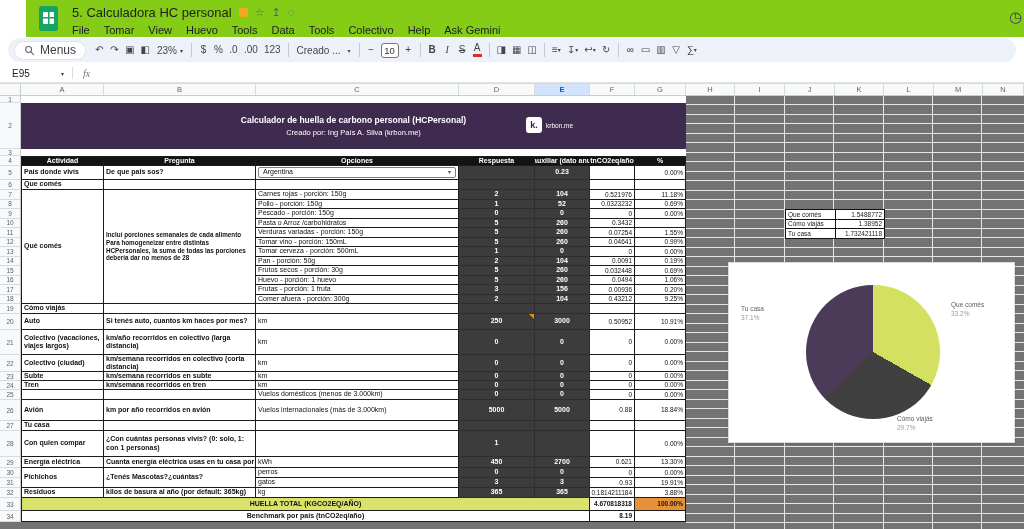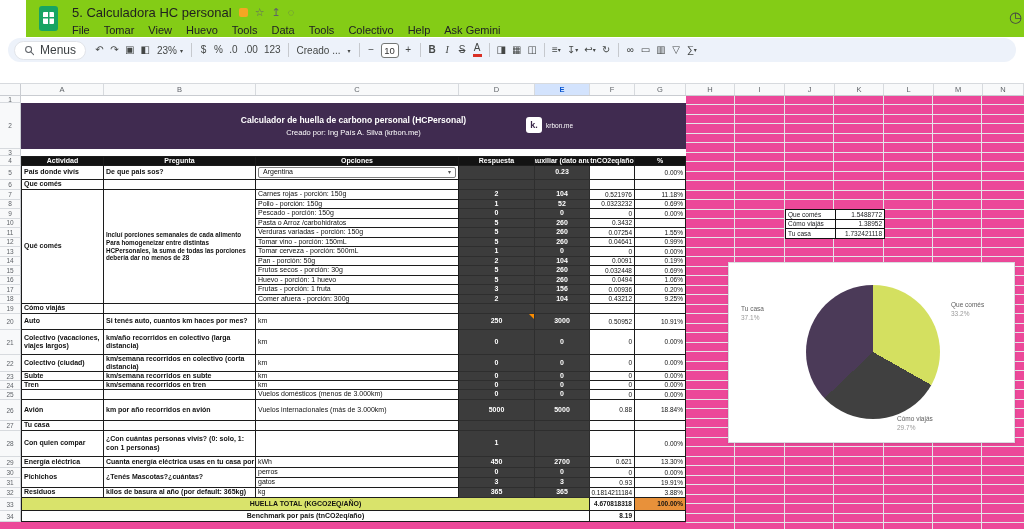--- a/index.html
+++ b/index.html
@@ -52,21 +52,21 @@
 
   
   .colheaders{position:absolute;left:0;top:83px;width:1024px;height:13px;display:flex;background:#f8f9fa;
               border-top:1px solid #d7dade;border-bottom:1px solid #c9ccd1;}
   .corner{width:21px;height:100%;border-right:1px solid #c9ccd1;background:#f8f9fa;}
   .colh{height:100%;border-right:1px solid #d7dade;font-size:7.5px;color:#5f6368;
         display:flex;align-items:center;justify-content:center;}
   .colh.sel{background:#d3e3fd;color:#0b57d0;font-weight:bold;}
 
   
-  #grid{position:absolute;left:0;top:96px;width:1024px;height:433px;background:#ec4899;overflow:hidden;}
+  #grid{position:absolute;left:0;top:96px;width:1024px;height:433px;background:#737373;overflow:hidden;}
   #rownums{position:absolute;left:0;top:0;width:21px;}
   .rowh{width:21px;border-bottom:1px solid #d7dade;border-right:1px solid #c9ccd1;background:#f8f9fa;
         font-size:6.5px;color:#5f6368;display:flex;align-items:center;justify-content:center;}
   #table{position:absolute;left:21px;top:0;width:665px;display:grid;z-index:1;background:#fff;
          grid-template-columns:83px 152px 203px 76px 55px 45px 51px;}
   .gl-right{position:absolute;left:686px;top:0;width:338px;height:433px;z-index:0;
     background-image:
       repeating-linear-gradient(to bottom,transparent 0,transparent 8.5px,#e4e6e9 8.5px,#e4e6e9 9.5px),
       repeating-linear-gradient(to right,transparent 0,transparent 48.4px,#e4e6e9 48.4px,#e4e6e9 49.4px);}
   .gl-bottom{position:absolute;left:21px;top:426px;width:665px;height:7px;z-index:0;
@@ -200,20 +200,29 @@
         <span class="tb-icon">↻</span>
         <span class="tb-div"></span>
         <span class="tb-icon">∞</span>
         <span class="tb-icon">▭</span>
         <span class="tb-icon">▥</span>
         <span class="tb-icon">▽</span>
         <span class="tb-icon">∑<span class="caret">▾</span></span>
       </div>
   </div>
 
+  <div class="fxbar">
+    <div class="namebox">
+      <span>E95</span>
+      <span class="caret">▾</span>
+    </div>
+    <div class="fx-div"></div>
+    <span class="fx">fx</span>
+    <div class="formula-input"></div>
+  </div>
 
   <div class="colheaders">
       <div class="corner"></div>
       <div class="colh" style="width: 83px;">A</div>
       <div class="colh" style="width: 152px;">B</div>
       <div class="colh" style="width: 203px;">C</div>
       <div class="colh" style="width: 76px;">D</div>
       <div class="colh sel" style="width: 55px;">E</div>
       <div class="colh" style="width: 45px;">F</div>
       <div class="colh" style="width: 51px;">G</div>

